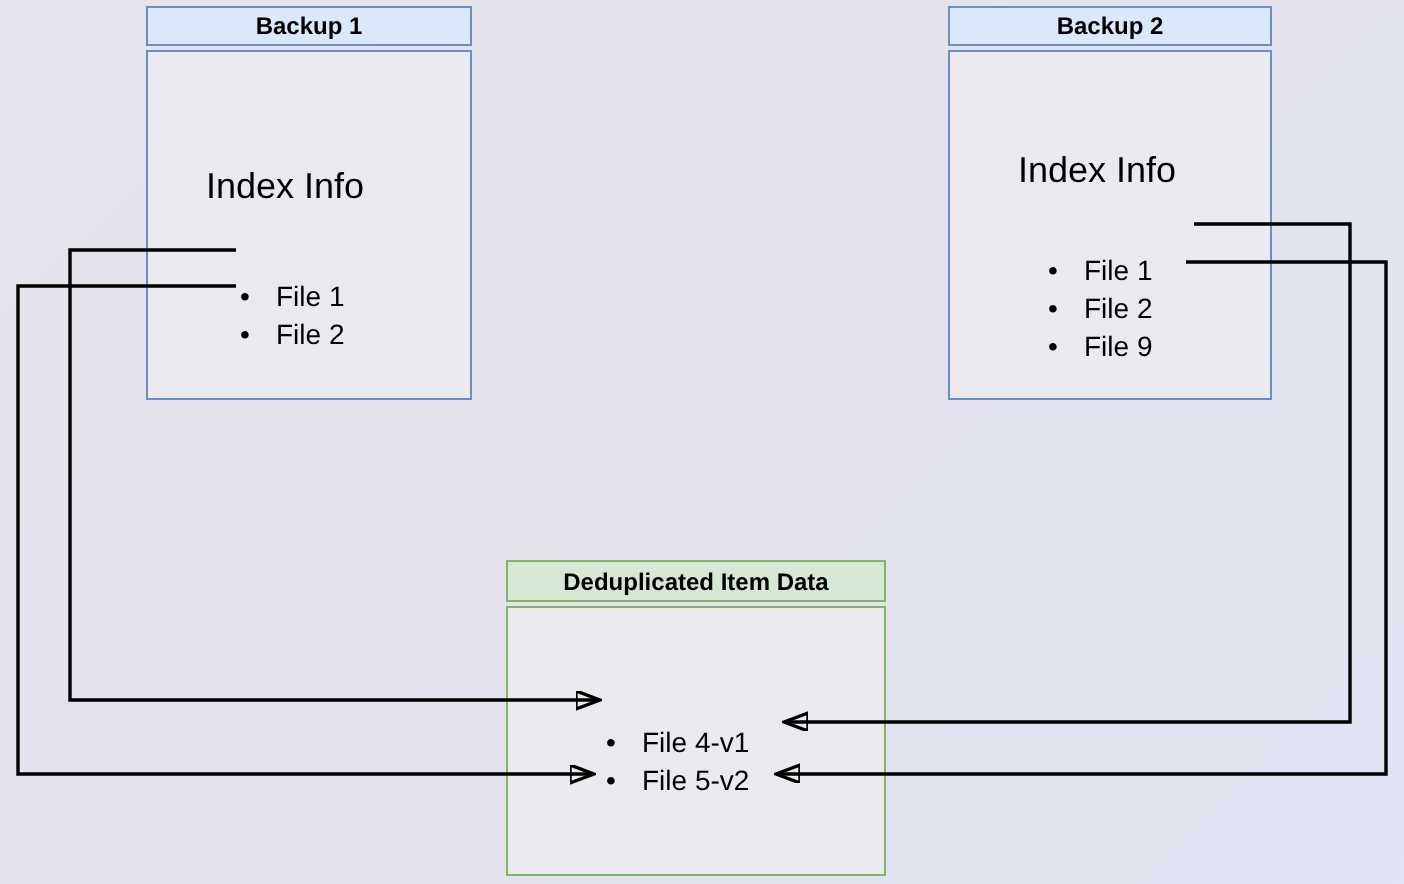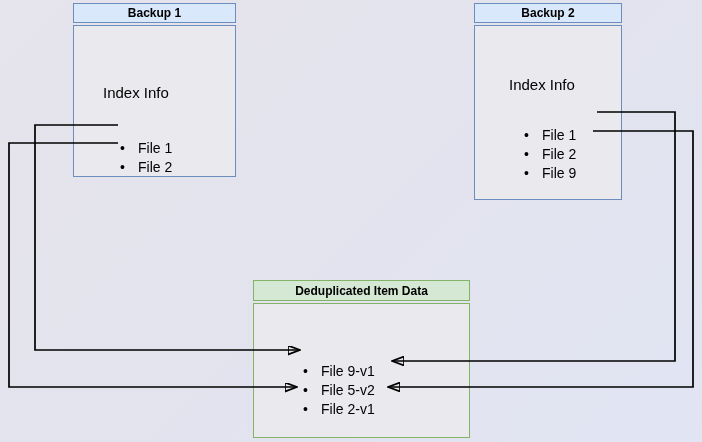--- a/index.html
+++ b/index.html
@@ -33,32 +33,32 @@
     left: 0; right: 0; bottom: 0;
     box-sizing: border-box;
     border: 1px solid;
     background: #e9e9ee;
   }
   .blue .titlebar { background: #dae8fc; border-color: #6c8ebf; }
   .blue .body     { border-color: #6c8ebf; }
   .green .titlebar { background: #d5e8d4; border-color: #82b366; }
   .green .body     { border-color: #82b366; }
 
-  .backup1 { left: 73px; top: 3px; width: 163px; height: 174px; }
-  .backup2 { left: 474px; top: 3px; width: 148px; height: 197px; }
-  .dedup   { left: 253px; top: 280px; width: 217px; height: 158px; }
+  .backup1 { left: 73px; top: 3px; width: 163px; height: 197px; }
+  .backup2 { left: 474px; top: 3px; width: 162px; height: 197px; }
+  .dedup   { left: 253px; top: 280px; width: 190px; height: 158px; }
 
   .backup1 .titlebar, .backup2 .titlebar { height: 20px; line-height: 19px; }
   .backup1 .body, .backup2 .body { top: 22px; }
   .dedup .titlebar { height: 21px; line-height: 20px; }
   .dedup .body { top: 23px; }
 
   .index-label {
     position: absolute;
-    font-size: 15px;
+    font-size: 18px;
     line-height: 18px;
     white-space: nowrap;
   }
   .backup1 .index-label { left: 29px; top: 58px; }
   .backup2 .index-label { left: 34px; top: 50px; }
 
   .filelist { position: absolute; }
   .backup1 .filelist { left: 46px; top: 113px; }
   .backup2 .filelist { left: 49px; top: 100px; }
   .dedup   .filelist { left: 49px; top: 58px; }
@@ -129,29 +129,25 @@
       </div>
     </div>
   </div>
 
   <div class="node green dedup">
     <div class="titlebar">Deduplicated Item Data</div>
     <div class="body">
       <div class="filelist">
         <div class="row">
             <span class="dot"></span>
-            <span>File 9-v1</span>
+            <span>File 4-v1</span>
           </div>
         <div class="row">
             <span class="dot"></span>
             <span>File 5-v2</span>
-          </div>
-        <div class="row">
-            <span class="dot"></span>
-            <span>File 2-v1</span>
           </div>
       </div>
     </div>
   </div>
 
   <svg class="connectors" viewBox="0 0 702 442" xmlns="http://www.w3.org/2000/svg">
     <defs>
       <marker id="arrow" markerUnits="userSpaceOnUse" markerWidth="13" markerHeight="10" refX="11" refY="4.5" orient="auto">
         <path d="M0,0 L12,4.5 L0,9 Z" fill="#000"></path>
       </marker>

